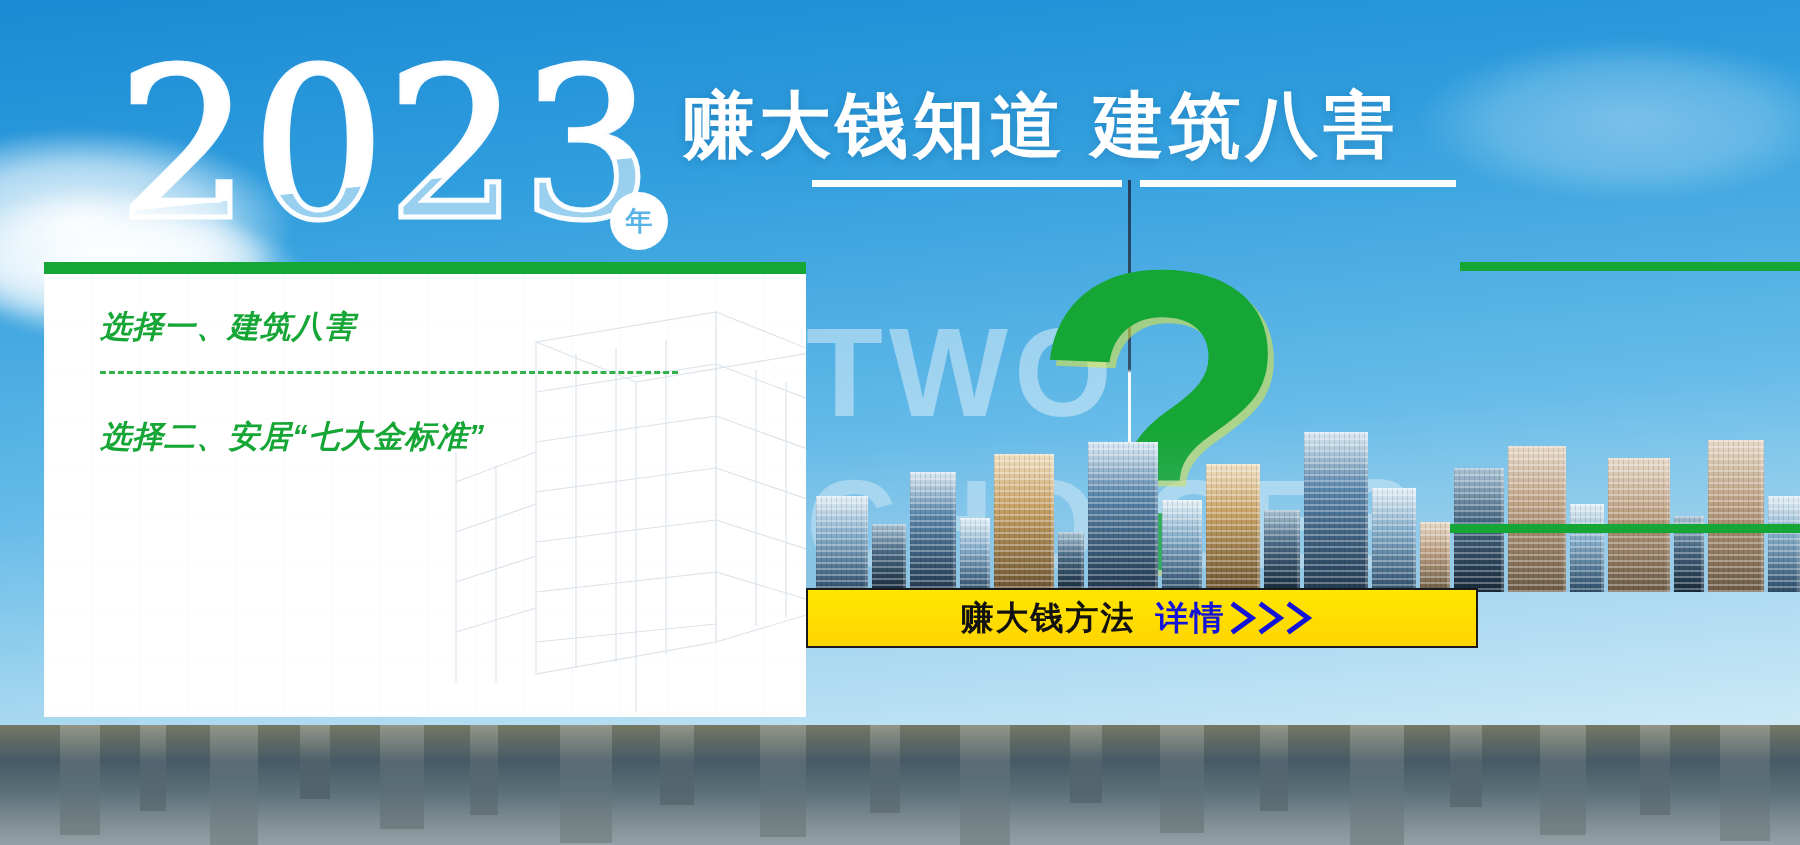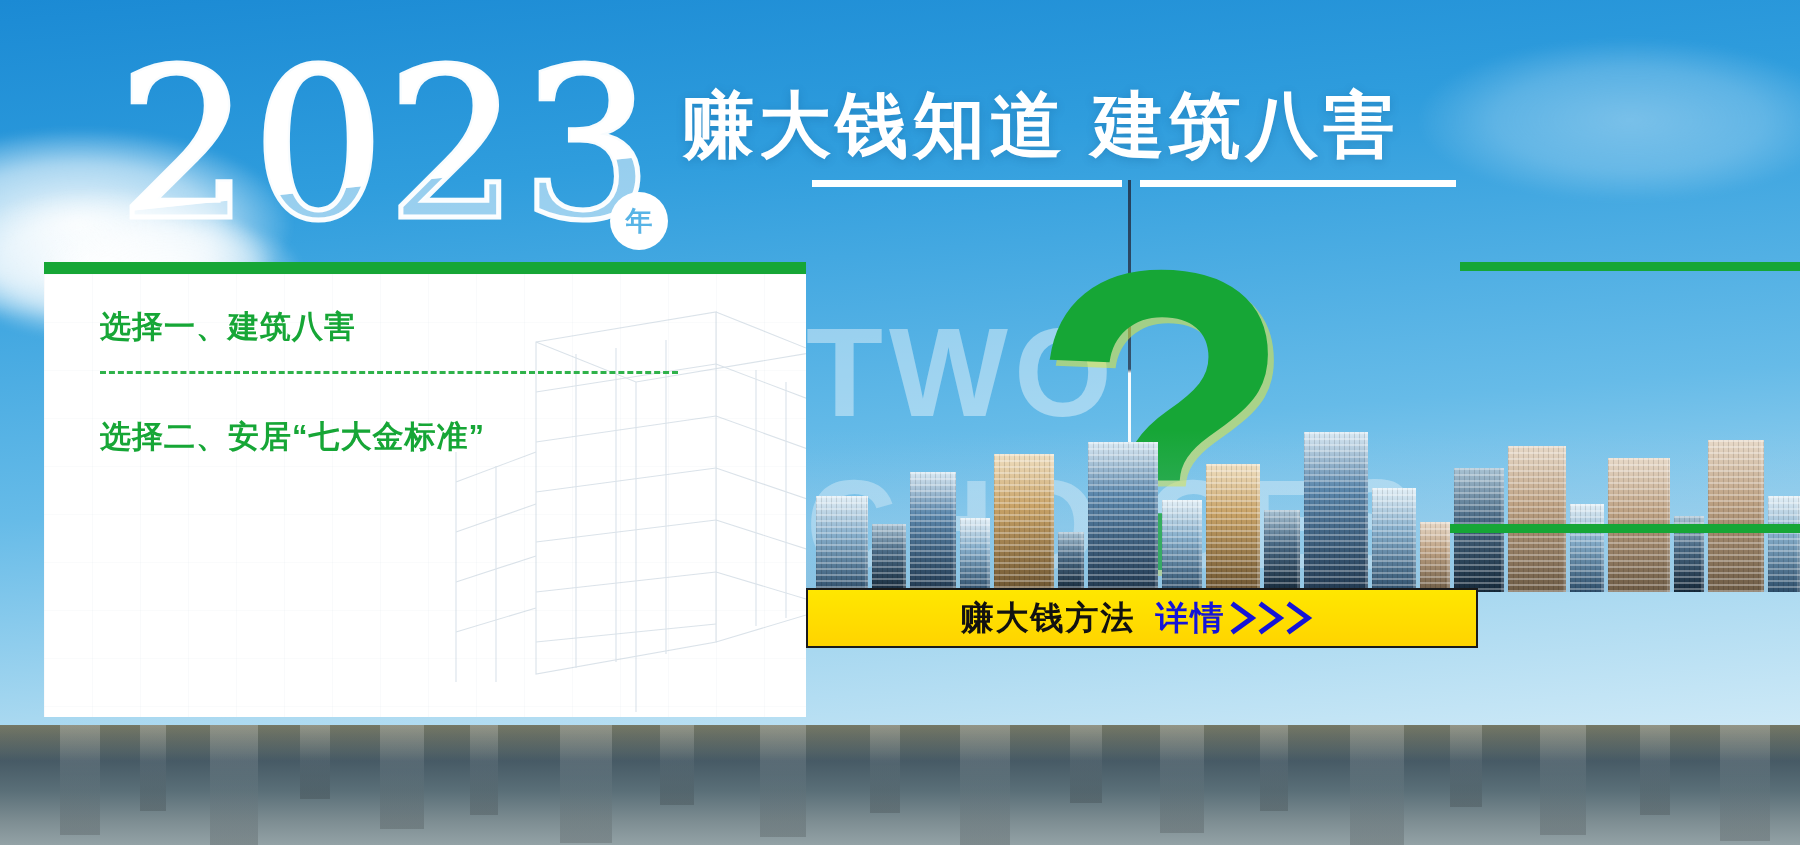--- a/index.html
+++ b/index.html
@@ -201,20 +201,21 @@
     background: #16a636;
   }
 
   
   .card {
     position: absolute;
     left: 44px; top: 262px;
     width: 762px; height: 455px;
     background: #ffffff;
     overflow: hidden;
+    font-style: italic;
   }
   .card-top {
     position: absolute; left: 0; top: 0;
     width: 100%; height: 12px;
     background: #16a636;
   }
   .card-bp {
     position: absolute; inset: 12px 0 0 0;
     opacity: .55;
     background-image:

